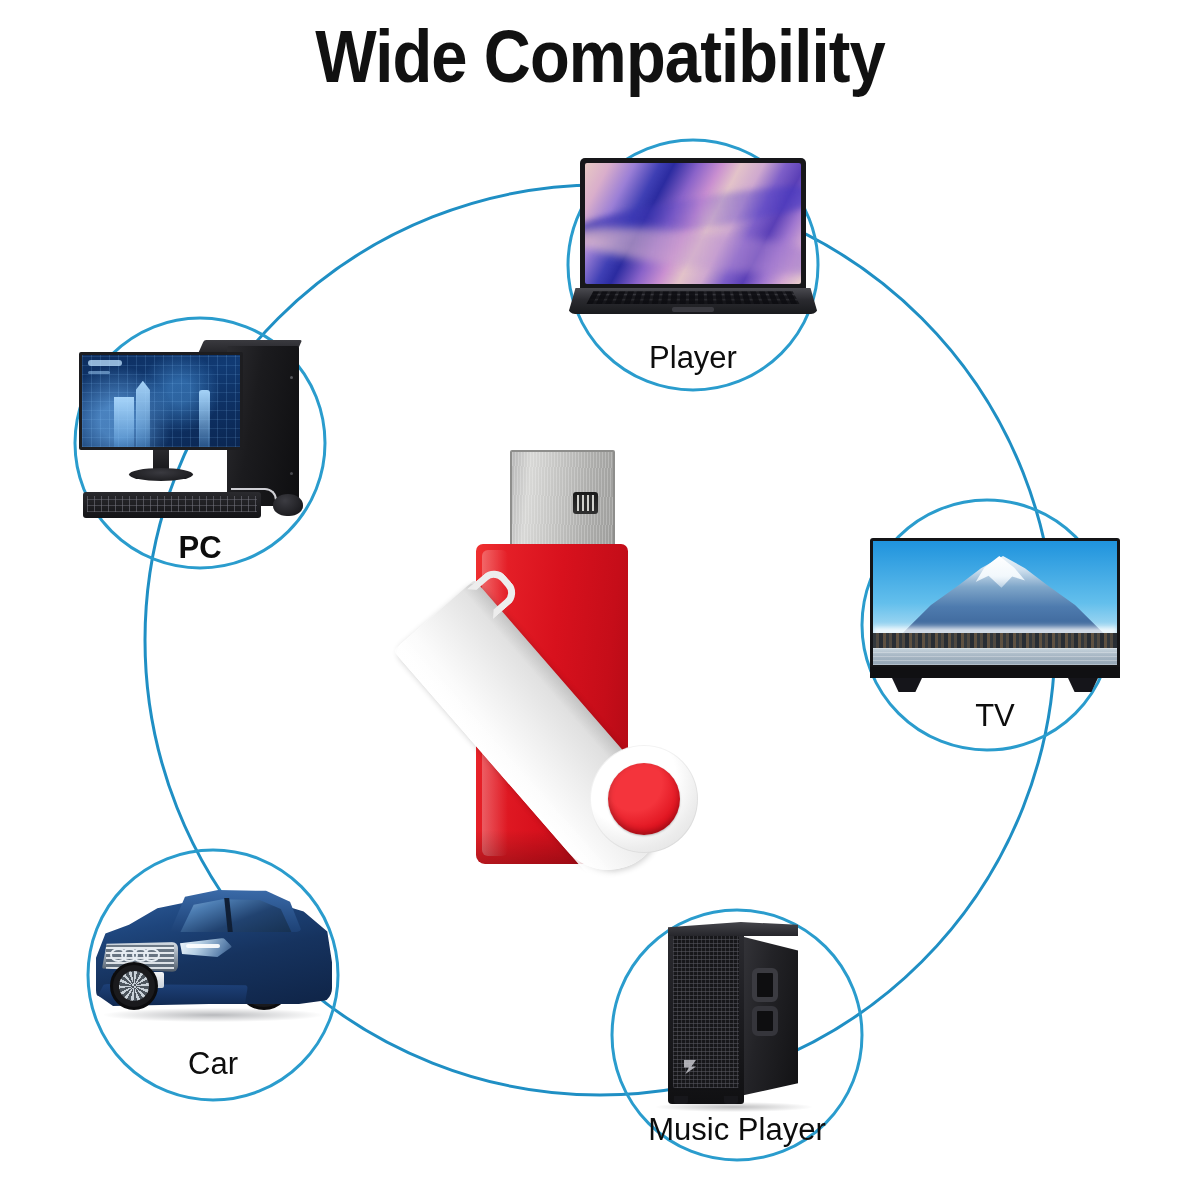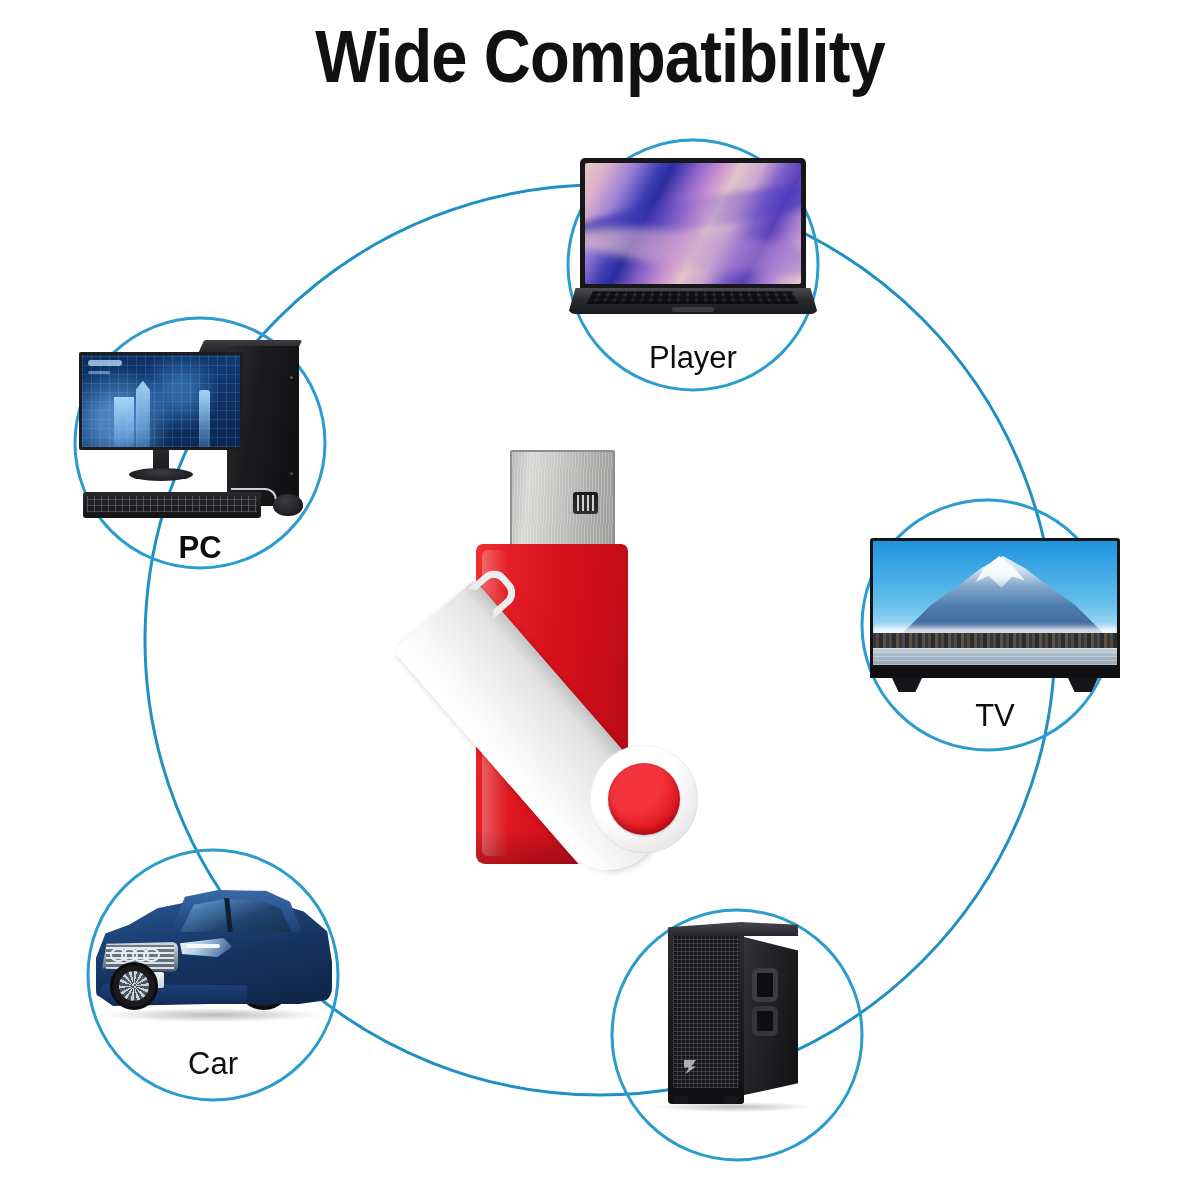--- a/index.html
+++ b/index.html
@@ -577,20 +577,21 @@
     <div class="sp-front"></div>
     <div class="sp-grille"></div>
     <div class="sp-top"></div>
     <div class="sp-handle"></div>
     <div class="sp-handle2"></div>
     <div class="sp-logo"></div>
     <div class="sp-foot l"></div>
     <div class="sp-foot r"></div>
     <div class="sp-shadow"></div>
   </div>
+  <div class="node-label">Music Player</div>
 </div>
 
 <div class="node" id="node-car">
   <div class="node-art">
     <div class="car-shadow"></div>
     <div class="car-wheel rear"></div>
     <div class="car-body"></div>
     <div class="car-roof"></div>
     <div class="car-window"></div>
     <div class="car-pillar"></div>

